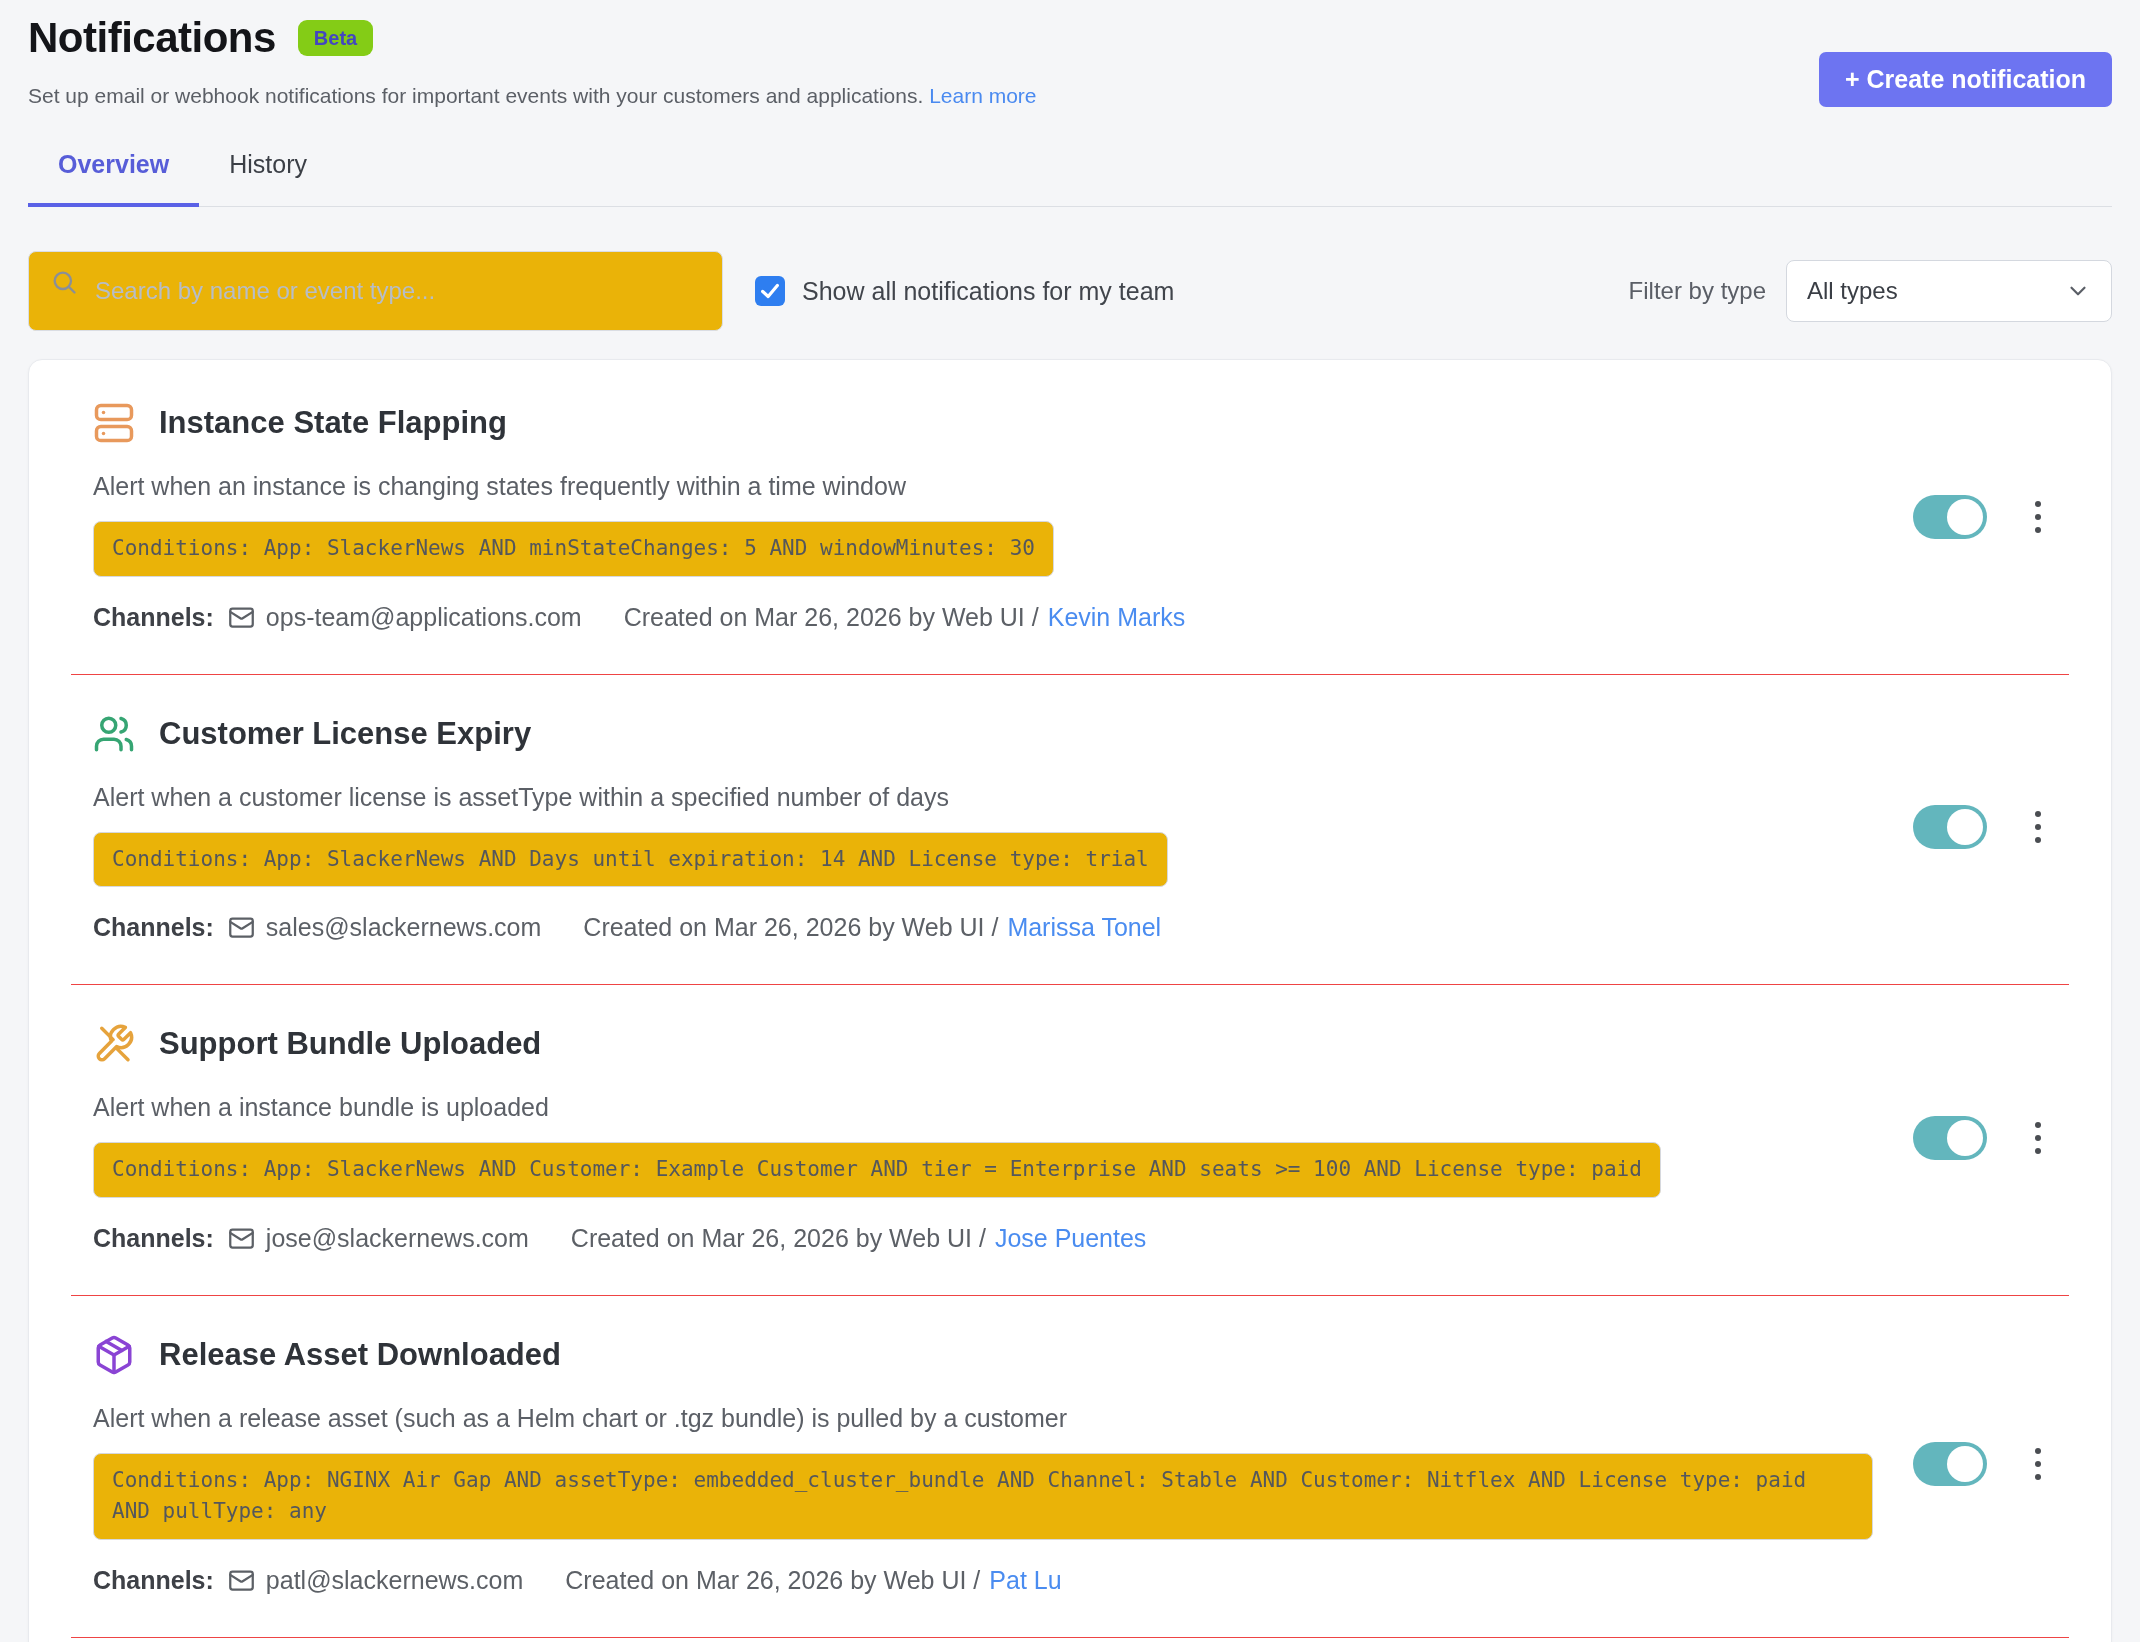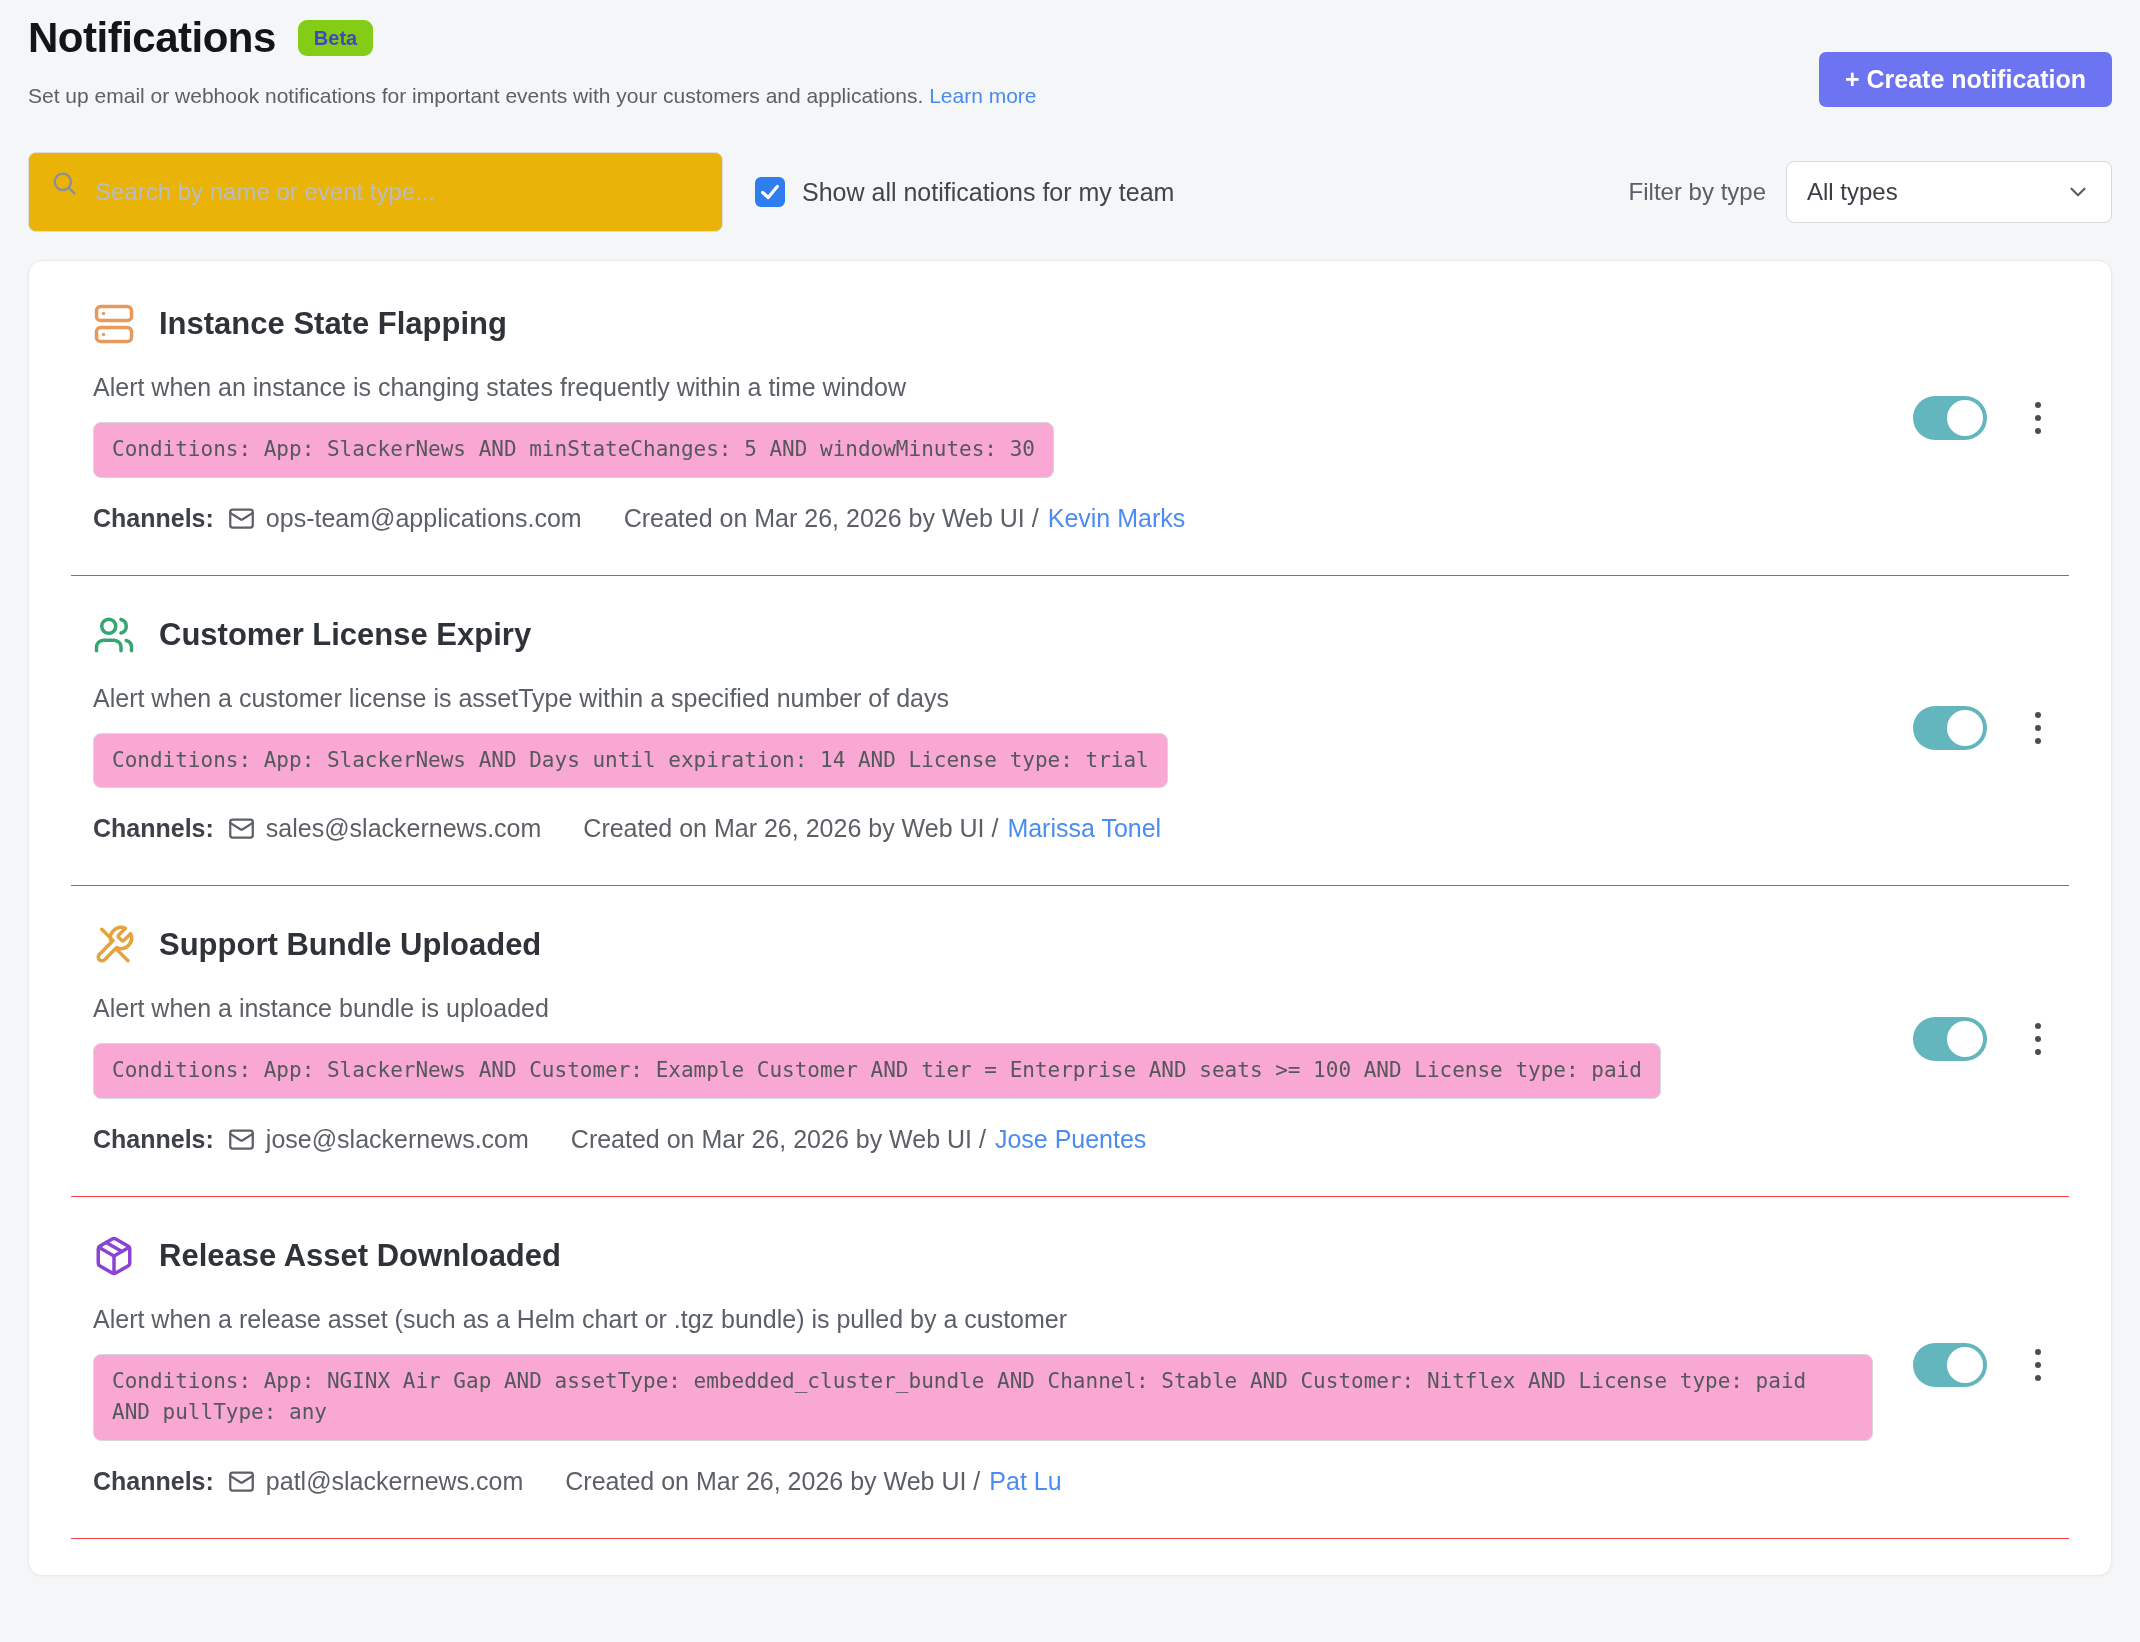--- a/index.html
+++ b/index.html
@@ -76,21 +76,21 @@
     display: flex; align-items: center;
   }
   .notif-left { flex: 1; min-width: 0; }
   .notif-title-row { display: flex; align-items: center; gap: 24px; }
   .notif-icon { width: 42px; height: 42px; flex: none; }
   .notif-icon svg { width: 100%; height: 100%; }
   .notif-title { font-size: 31px; font-weight: 600; color: #2f3339; }
   .notif-desc { margin-top: 28px; font-size: 25px; color: #5b5f66; }
   .cond-box {
     display: inline-block; max-width: 100%; margin-top: 20px;
-    background: #f9a8d4; border: 1px solid #d6d8dd; border-radius: 8px;
+    background: #eab308; border: 1px solid #d6d8dd; border-radius: 8px;
     padding: 11px 18px; font-family: "DejaVu Sans Mono", monospace;
     font-size: 21px; line-height: 1.5; color: #54575c;
   }
   .channels-row { margin-top: 26px; display: flex; align-items: center; font-size: 25px; color: #5c6066; flex-wrap: wrap; }
   .channels-label { font-weight: 700; color: #3e4147; margin-right: 14px; }
   .mail-icon { width: 27px; height: 27px; color: #5c6066; margin-right: 11px; }
   .mail-icon svg { width: 100%; height: 100%; display: block; }
   .created-text { margin-left: 42px; }
   .created-by { color: #4a8cf0; text-decoration: none; margin-left: 9px; font-weight: 500; cursor: pointer; }
 
@@ -115,20 +115,24 @@
     <h1 class="page-title">Notifications</h1>
     <span class="beta-badge">Beta</span>
   </div>
   <button class="create-btn">+ Create notification</button>
 
   <div class="page-desc">
     <span>Set up email or webhook notifications for important events with your customers and applications.</span>
     <a class="learn-more">Learn more</a>
   </div>
 
+  <div class="tabs">
+    <div class="tab active">Overview</div>
+    <div class="tab">History</div>
+  </div>
 
   <div class="toolbar">
     <div class="search-box">
       <span class="search-icon">
         <svg viewBox="0 0 24 24" fill="none" stroke="currentColor" stroke-width="2" stroke-linecap="round">
           <circle cx="11" cy="11" r="7"></circle>
             <line x1="21" y1="21" x2="16.2" y2="16.2"></line>
         </svg>
       </span>
       <input type="text" placeholder="Search by name or event type..." style="">

